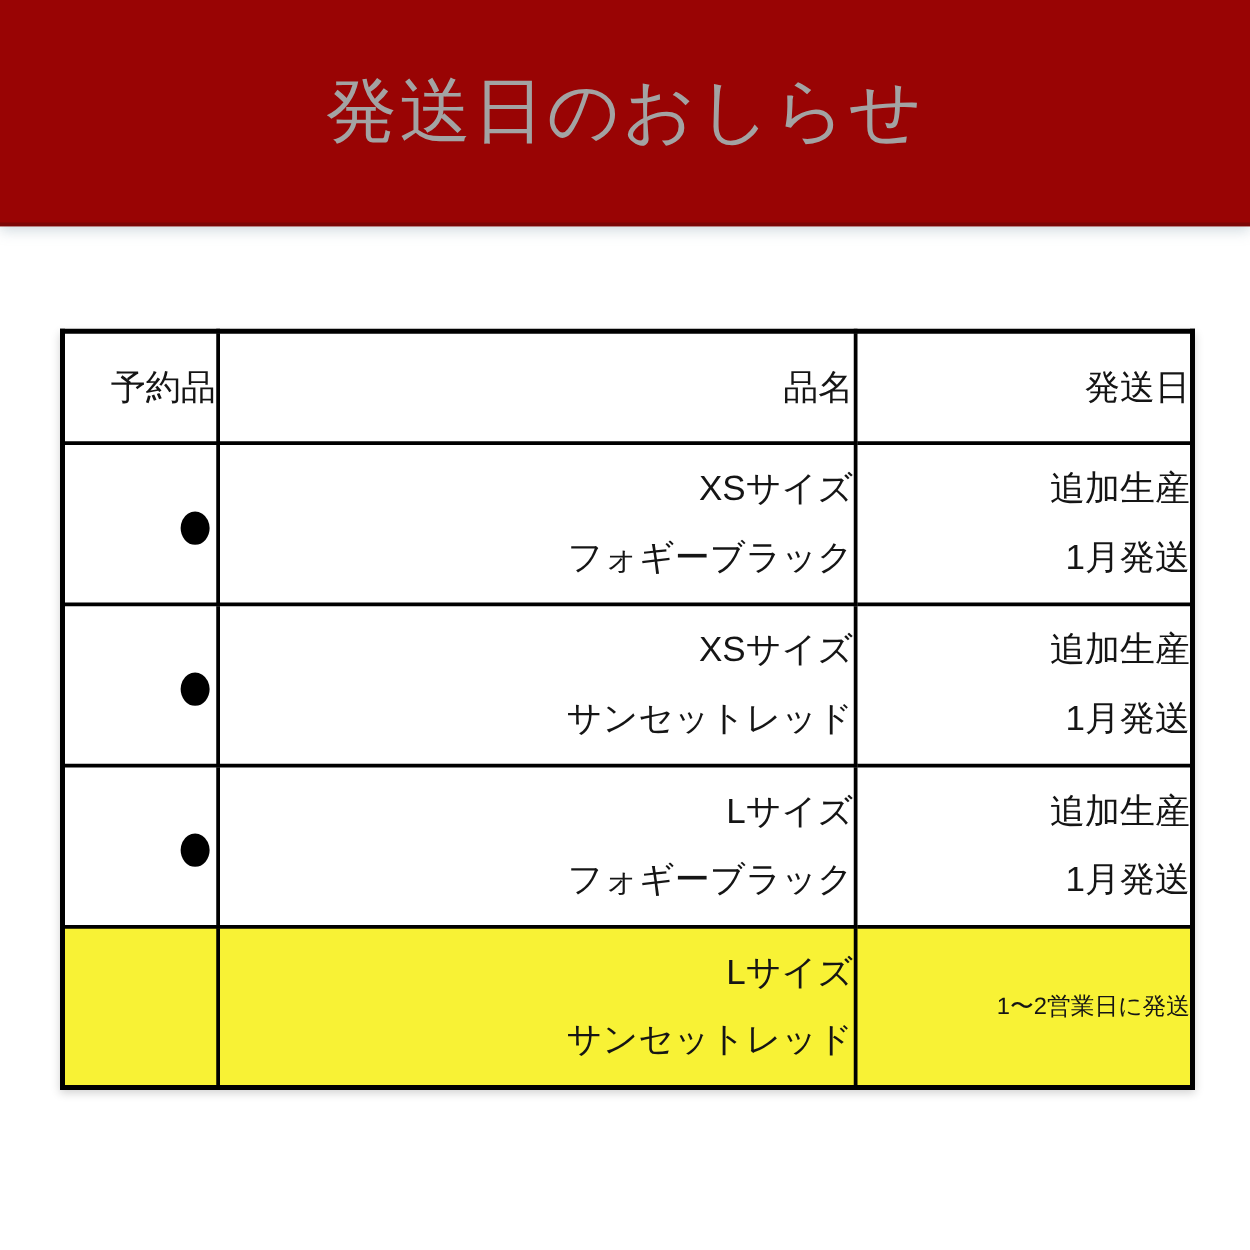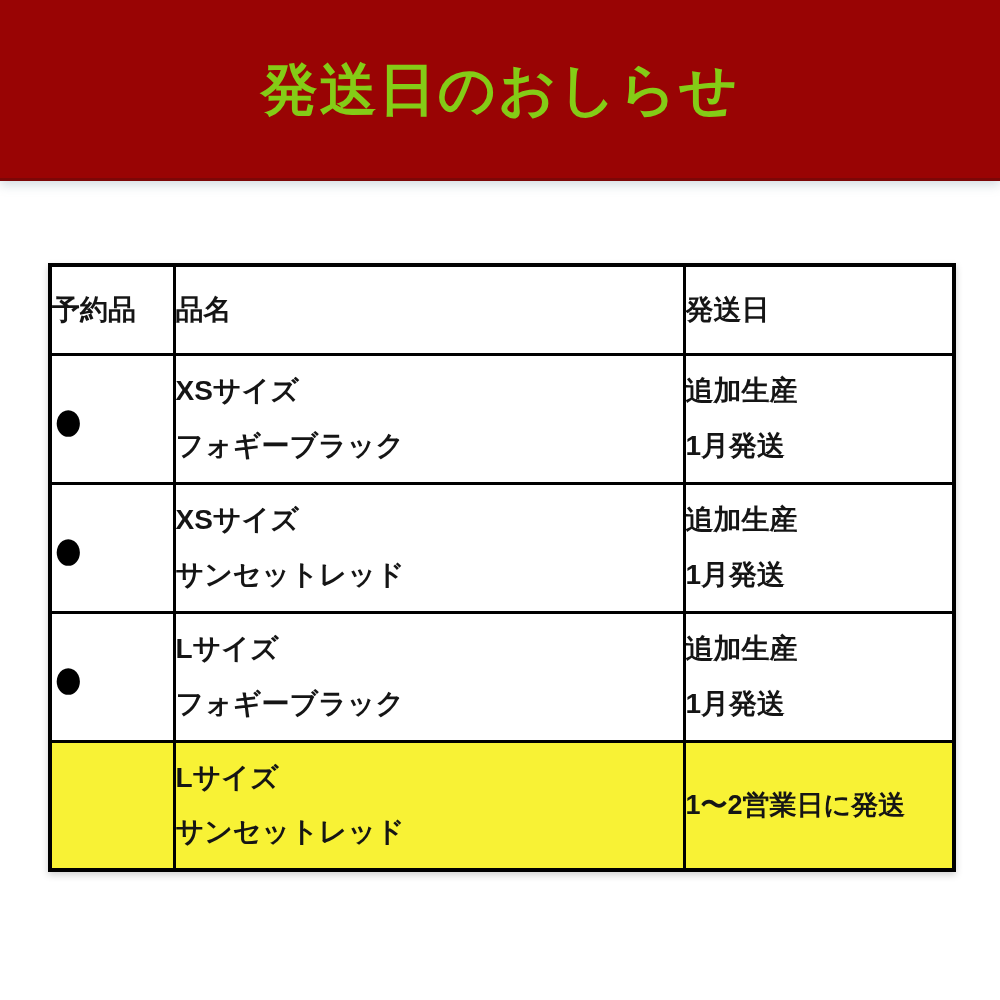--- a/index.html
+++ b/index.html
@@ -25,23 +25,23 @@
     height: 178px;
     background: #990404;
     border-bottom: 3px solid #7c0707;
     box-shadow: 0 4px 10px rgba(130, 155, 170, 0.35);
     display: flex;
     align-items: center;
     justify-content: center;
   }
   .banner-title {
     margin: 0;
-    color: #84cc16;
+    color: #a3a3a3;
     font-size: 57px;
-    font-weight: 700;
+    font-weight: 400;
     letter-spacing: 2px;
     line-height: 1;
   }
 
   
   table.ship-table {
     position: absolute;
     left: 48px;
     top: 263px;
     width: 904px;
@@ -51,26 +51,26 @@
     border: 4px solid #000000;
     box-shadow: 0 3px 7px rgba(0, 0, 0, 0.18);
   }
   col.c1 { width: 124px; }
   col.c2 { width: 510px; }
   col.c3 { width: 270px; }
 
   .ship-table th,
   .ship-table td {
     border: 3px solid #000000;
-    text-align: left;
+    text-align: right;
     vertical-align: middle;
     padding: 0;
     color: #151515;
     font-size: 28px;
-    font-weight: 700;
+    font-weight: 400;
   }
   thead tr { height: 89px; }
   tbody tr { height: 129px; }
 
   .cell-name span,
   .cell-ship span {
     display: block;
     line-height: 1.95;
   }
 
@@ -78,21 +78,21 @@
     display: inline-block;
     font-size: 54px;
     line-height: 1;
     transform: scaleY(1.15);
     color: #000000;
   }
 
   .ship-red { color: #a12e2e; margin-top: 18px; }
 
   tr.highlight td { background: #f8f235; }
-  tr.highlight .cell-ship { font-size: 27px; }
+  tr.highlight .cell-ship { font-size: 19px; }
 </style>
 </head>
 <body>
 
 <div class="stage">
 
   <header class="banner">
     <h1 class="banner-title">発送日のおしらせ</h1>
   </header>
 

